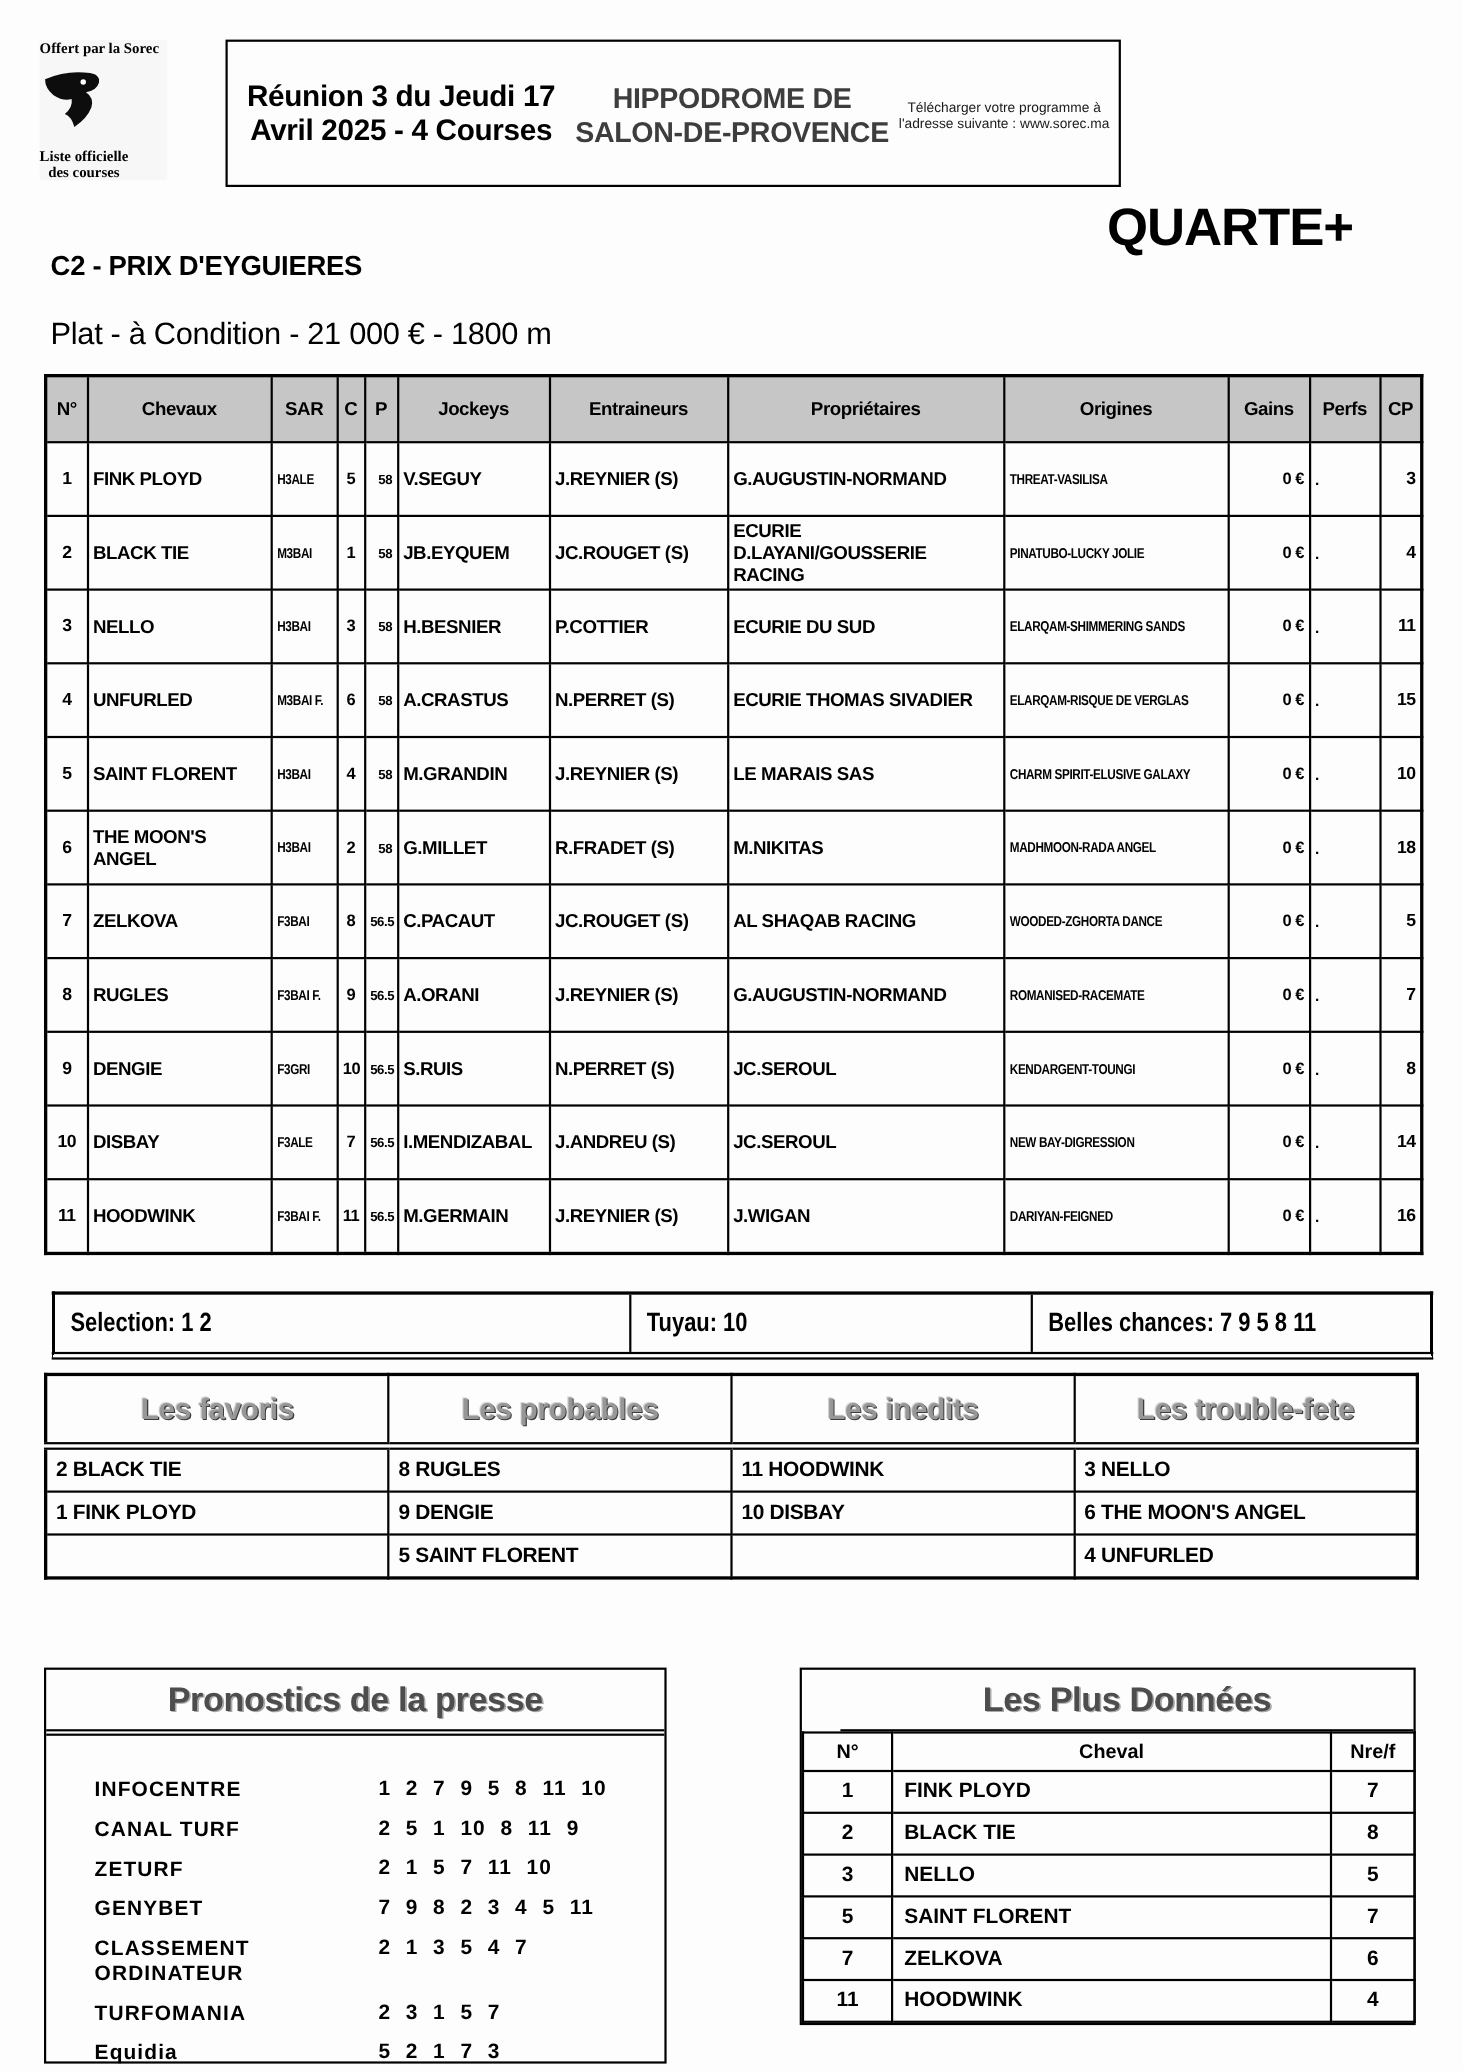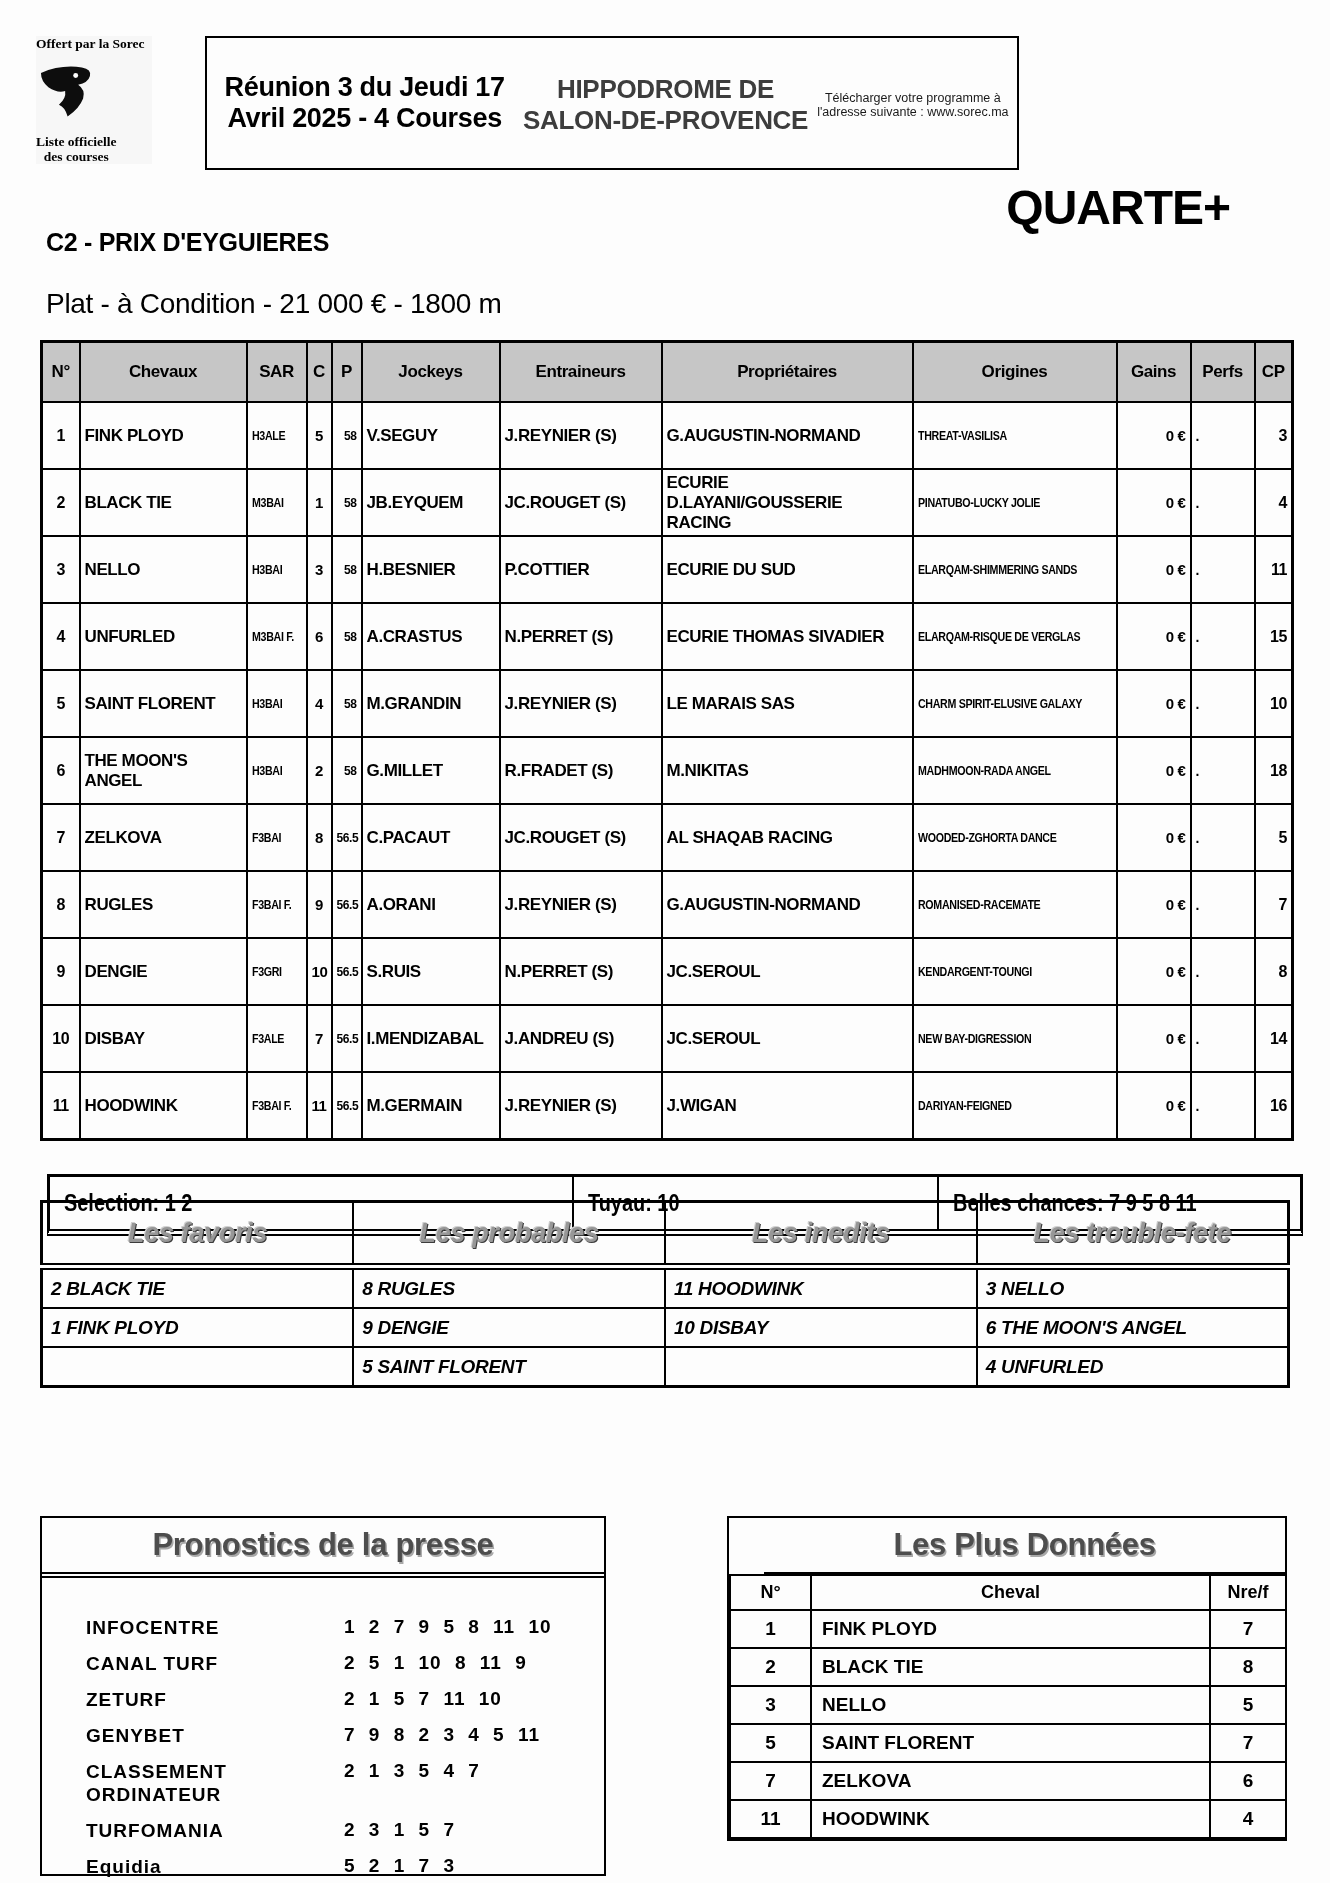--- a/index.html
+++ b/index.html
@@ -45,21 +45,21 @@
   #selection-bar{left:47px;top:1162px;width:1250px;height:52px;border:3px solid #000;
                  border-bottom:7px double #000;display:flex;align-items:center;margin-top:12px;}
   #selection-bar .sel-cell{height:100%;display:flex;align-items:center;padding-left:14px;
                  font-size:24px;font-weight:bold;white-space:nowrap;}
   #selection-bar .sel-cell span{display:inline-block;transform:scaleX(.83);transform-origin:0 50%;}
   .sc1{width:508px;border-right:2px solid #000;}
   .sc2{width:349px;border-right:2px solid #000;}
   .sc3{flex:1;}
 
   
-  #picks{left:40px;top:1200px;font-style:italic;}
+  #picks{left:40px;top:1248px;}
   #picks table{width:1250px;border:3px solid #000;}
   #picks th{border:2px solid #000;border-bottom:7px double #000;height:58px;font-size:27px;font-weight:bold;
             color:#979797;text-shadow:1px 1px 0 #3c3c3c,-1px -1px 0 #cfcfcf;letter-spacing:-.3px;}
   #picks td{border:2px solid #000;height:37px;font-size:19px;font-weight:bold;padding:0 8px;
             letter-spacing:-.3px;vertical-align:middle;}
 
   
   .box-title{height:54px;border-bottom:6px double #000;display:flex;align-items:center;justify-content:center;
              font-size:31px;font-weight:bold;color:#4d4d4d;text-shadow:1.5px 1.5px 0 #a8a8a8;letter-spacing:-.3px;}
   #press-box{left:40px;top:1516px;width:562px;height:356px;border:2px solid #000;}

